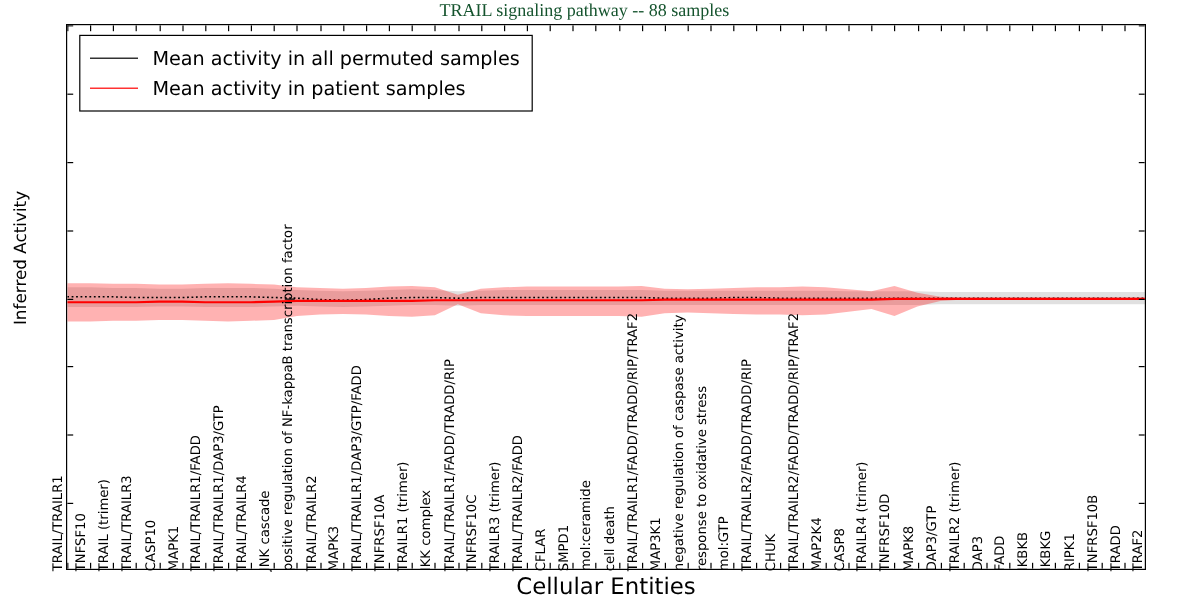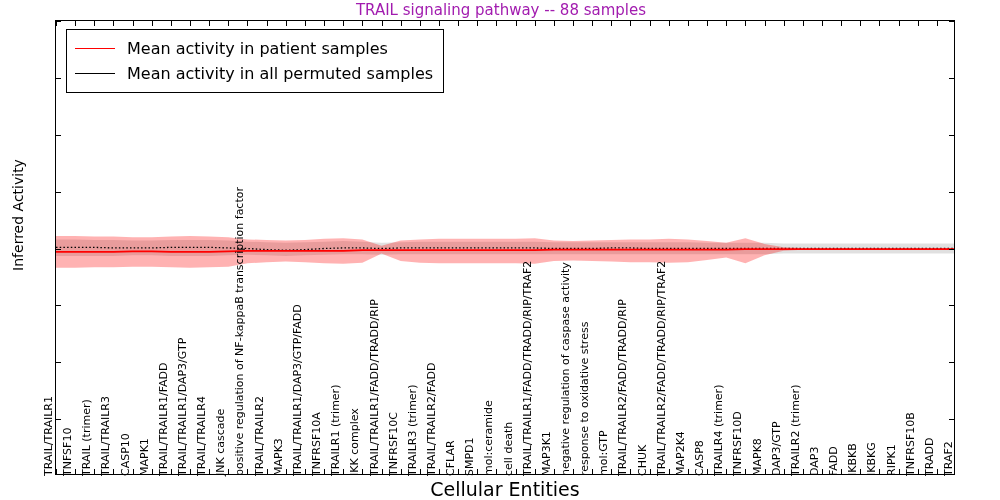--- a/index.html
+++ b/index.html
@@ -5,23 +5,24 @@
   html,body{margin:0;padding:0;}
   body{
     width:1000px;height:500px;background:#ffffff;
     font-family:"DejaVu Sans", sans-serif;
     overflow:hidden;position:relative;
   }
   #fig{position:absolute;left:0;top:0;width:1000px;height:500px;}
 
   
   #title{
-    position:absolute;left:51px;top:1px;width:900px;
-    text-align:center;font-size:15px;color:#a21caf;
+    position:absolute;left:37px;top:1px;width:900px;
+    text-align:center;font-size:15px;color:#14532d;
     white-space:nowrap;
+    font-family:Liberation Serif, serif;
   }
 
   
   #plot{
     position:absolute;left:55px;top:20px;width:900px;height:455px;
     border:1px solid #000;box-sizing:border-box;overflow:hidden;
     background:#fff;
   }
   #plotsvg{position:absolute;left:0;top:0;}
 
@@ -73,26 +74,26 @@
           <path d="M0.00 214.99 L19.15 214.99 L38.30 215.56 L57.45 215.56 L76.60 216.13 L95.74 216.13 L114.89 215.56 L134.04 214.99 L153.19 215.56 L172.34 216.13 L191.49 218.40 L210.64 218.97 L229.79 219.54 L248.94 218.97 L268.09 217.83 L287.23 217.26 L306.38 218.40 L325.53 224.66 L344.68 219.54 L363.83 218.40 L382.98 217.83 L402.13 217.83 L421.28 217.83 L440.43 217.83 L459.57 217.83 L478.72 217.26 L497.87 219.54 L517.02 220.11 L536.17 219.54 L555.32 218.97 L574.47 218.40 L593.62 218.40 L612.77 217.83 L631.91 218.40 L651.06 220.11 L670.21 221.81 L689.36 217.26 L708.51 222.95 L727.66 226.36 L746.81 226.93 L765.96 226.93 L785.11 226.93 L804.26 226.93 L823.40 226.93 L842.55 226.93 L861.70 226.93 L880.85 226.93 L900.00 226.93 L900.00 228.64 L880.85 228.64 L861.70 228.64 L842.55 228.64 L823.40 228.64 L804.26 228.64 L785.11 228.64 L765.96 228.64 L746.81 228.64 L727.66 229.78 L708.51 234.33 L689.36 242.29 L670.21 236.60 L651.06 238.88 L631.91 241.15 L612.77 241.72 L593.62 241.15 L574.47 241.15 L555.32 240.58 L536.17 240.01 L517.02 239.44 L497.87 240.01 L478.72 242.86 L459.57 242.29 L440.43 242.29 L421.28 242.29 L402.13 242.29 L382.98 242.29 L363.83 241.72 L344.68 240.01 L325.53 232.62 L306.38 241.72 L287.23 242.86 L268.09 242.29 L248.94 241.15 L229.79 240.58 L210.64 241.15 L191.49 242.29 L172.34 245.70 L153.19 246.27 L134.04 246.84 L114.89 246.27 L95.74 245.70 L76.60 245.70 L57.45 246.27 L38.30 246.27 L19.15 246.84 L0.00 246.84 Z" fill="#ff0000" fill-opacity="0.30" stroke="none"></path>
         </g>
       <g id="lines">
           <path d="M0.00 226.36 L19.15 226.36 L38.30 226.36 L57.45 226.93 L76.60 226.93 L95.74 226.93 L114.89 226.36 L134.04 226.36 L153.19 226.36 L172.34 226.93 L191.49 227.50 L210.64 228.64 L229.79 229.21 L248.94 228.64 L268.09 227.50 L287.23 226.93 L306.38 226.93 L325.53 227.50 L344.68 226.93 L363.83 226.93 L382.98 226.93 L402.13 226.93 L421.28 226.93 L440.43 226.93 L459.57 226.93 L478.72 226.93 L497.87 227.50 L517.02 227.50 L536.17 227.50 L555.32 226.93 L574.47 226.93 L593.62 227.50 L612.77 227.50 L631.91 227.50 L651.06 227.50 L670.21 227.50 L689.36 227.50 L708.51 227.50 L727.66 227.50 L746.81 227.50 L765.96 227.50 L785.11 227.50 L804.26 227.50 L823.40 227.50 L842.55 227.50 L861.70 227.50 L880.85 227.50 L900.00 227.50 " fill="none" stroke="#000000" stroke-width="1.3" stroke-dasharray="1.5,2.2"></path>
           <path d="M0.00 230.91 L19.15 230.91 L38.30 230.91 L57.45 230.91 L76.60 230.34 L95.74 230.34 L114.89 230.91 L134.04 230.91 L153.19 230.91 L172.34 230.34 L191.49 229.78 L210.64 229.78 L229.79 229.78 L248.94 229.78 L268.09 229.78 L287.23 229.78 L306.38 229.21 L325.53 229.21 L344.68 229.21 L363.83 229.21 L382.98 229.21 L402.13 229.21 L421.28 229.21 L440.43 229.21 L459.57 229.21 L478.72 229.21 L497.87 228.64 L517.02 228.64 L536.17 228.64 L555.32 228.64 L574.47 228.64 L593.62 228.64 L612.77 228.64 L631.91 228.64 L651.06 228.64 L670.21 228.64 L689.36 228.07 L708.51 228.07 L727.66 228.07 L746.81 228.07 L765.96 228.07 L785.11 228.07 L804.26 228.07 L823.40 228.07 L842.55 228.07 L861.70 228.07 L880.85 228.07 L900.00 228.07 " fill="none" stroke="#ff0000" stroke-width="1.8"></path>
         </g>
     </svg>
 
     <div id="legend">
       <div class="lgrow">
+        <span class="lgline" style="border-top-color:#000000;"></span>
+        <span class="lgtxt">Mean activity in all permuted samples</span>
+      </div>
+      <div class="lgrow">
         <span class="lgline" style="border-top-color:#ff0000;"></span>
         <span class="lgtxt">Mean activity in patient samples</span>
-      </div>
-      <div class="lgrow">
-        <span class="lgline" style="border-top-color:#000000;"></span>
-        <span class="lgtxt">Mean activity in all permuted samples</span>
       </div>
     </div>
   <div class="ytickmark" style="top: 0px;"></div>
       <div class="ytickmark r" style="top: 0px;"></div>
       <div class="ytickmark" style="top: 56.875px;"></div>
       <div class="ytickmark r" style="top: 56.875px;"></div>
       <div class="ytickmark" style="top: 113.75px;"></div>
       <div class="ytickmark r" style="top: 113.75px;"></div>
       <div class="ytickmark" style="top: 170.625px;"></div>
       <div class="ytickmark r" style="top: 170.625px;"></div>

